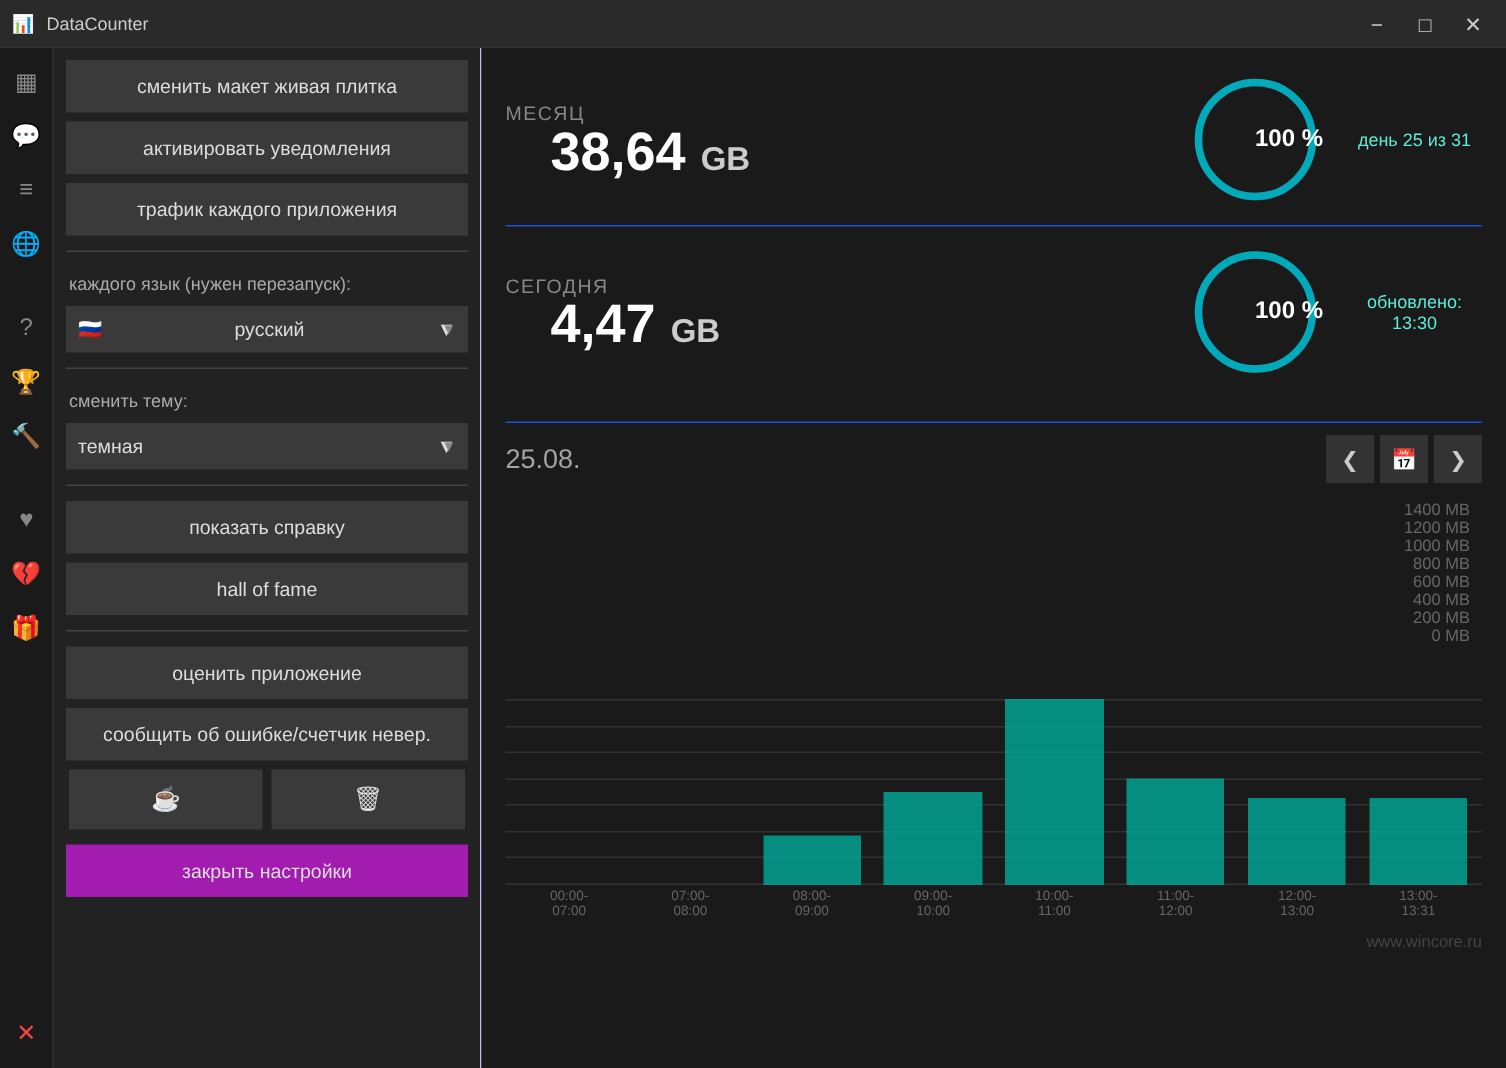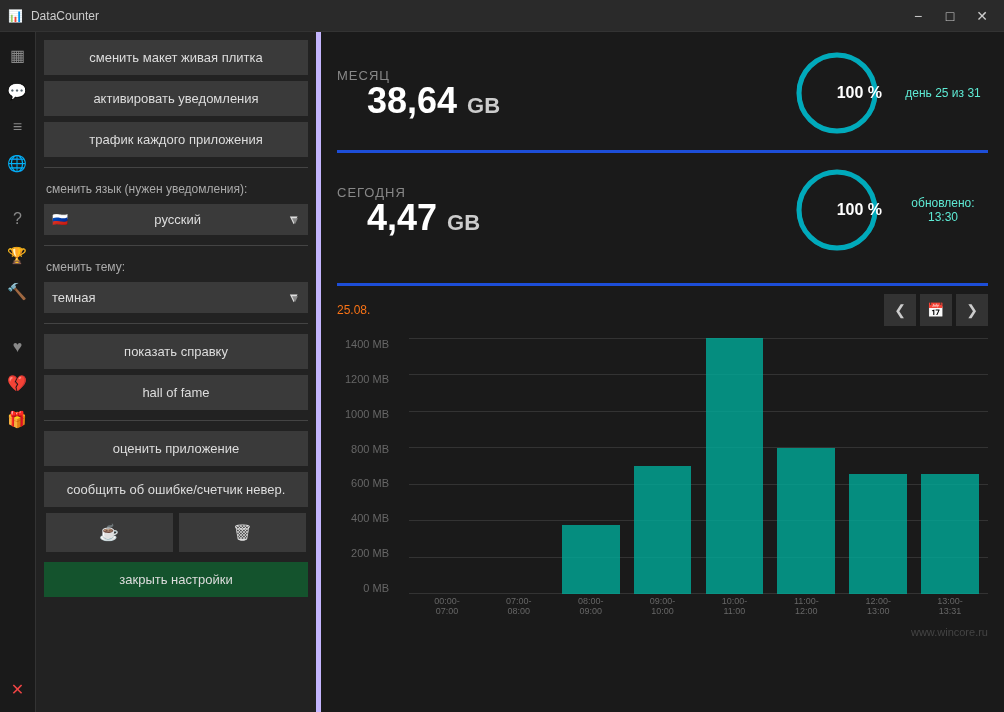--- a/index.html
+++ b/index.html
@@ -78,21 +78,21 @@
     }
     
     .sidebar {
       width: 285px;
       background: #222;
       padding: 8px;
       display: flex;
       flex-direction: column;
       gap: 6px;
       overflow-y: auto;
-      border-right: 5px solid #c4b5fd;
+      border-right: 1px solid #c4b5fd;
     }
     .sidebar-btn {
       background: #3a3a3a;
       border: none;
       color: #ddd;
       padding: 10px 8px;
       width: 100%;
       text-align: center;
       cursor: pointer;
       font-size: 13px;
@@ -132,21 +132,21 @@
       color: #ddd;
       width: 48%;
       padding: 10px;
       cursor: pointer;
       display: flex;
       align-items: center;
       justify-content: center;
       font-size: 16px;
     }
     .sidebar-close-btn {
-      background: #14532d;
+      background: #a21caf;
       border: none;
       color: #ddd;
       padding: 10px 8px;
       width: 100%;
       text-align: center;
       cursor: pointer;
       font-size: 13px;
       font-family: 'Segoe UI', Arial, sans-serif;
       margin-top: 4px;
     }
@@ -154,21 +154,21 @@
     .main-content {
       flex: 1;
       background: #1a1a1a;
       padding: 16px;
       display: flex;
       flex-direction: column;
       gap: 0;
       overflow: hidden;
     }
     .stat-section {
-      border-bottom: 3px solid #1d4ed8;
+      border-bottom: 1px solid #1d4ed8;
       padding-bottom: 12px;
       margin-bottom: 12px;
       display: flex;
       align-items: center;
       gap: 16px;
     }
     .stat-label {
       color: #888;
       font-size: 13px;
       letter-spacing: 1px;
@@ -219,22 +219,22 @@
     .chart-section {
       flex: 1;
     }
     .chart-header {
       display: flex;
       align-items: center;
       justify-content: space-between;
       margin-bottom: 12px;
     }
     .chart-date {
-      font-size: 12px;
-      color: #f97316;
+      font-size: 18px;
+      color: #a3a3a3;
     }
     .chart-nav {
       display: flex;
       gap: 4px;
     }
     .chart-nav-btn {
       background: #333;
       border: none;
       color: #ccc;
       width: 32px;
@@ -242,20 +242,21 @@
       display: flex;
       align-items: center;
       justify-content: center;
       cursor: pointer;
       font-size: 14px;
     }
     .chart-area {
       display: flex;
       gap: 12px;
       height: 280px;
+      flex-direction: column;
     }
     .chart-y-axis {
       display: flex;
       flex-direction: column;
       justify-content: space-between;
       padding-bottom: 24px;
       min-width: 60px;
       text-align: right;
       padding-right: 8px;
     }
@@ -378,21 +379,21 @@
     </div>
   </div>
 
   <div class="sidebar">
     <button class="sidebar-btn">сменить макет живая плитка</button>
     <button class="sidebar-btn">активировать уведомления</button>
     <button class="sidebar-btn">трафик каждого приложения</button>
 
     <div class="sidebar-divider"></div>
 
-    <div class="sidebar-label">сменить язык (нужен уведомления):</div>
+    <div class="sidebar-label">каждого язык (нужен перезапуск):</div>
     <div class="custom-select select-wrapper">
       <span>🇷🇺 </span>
       <span>русский</span>
       <span>▼</span>
     </div>
 
     <div class="sidebar-divider"></div>
 
     <div class="sidebar-label">сменить тему:</div>
     <div class="custom-select select-wrapper">

